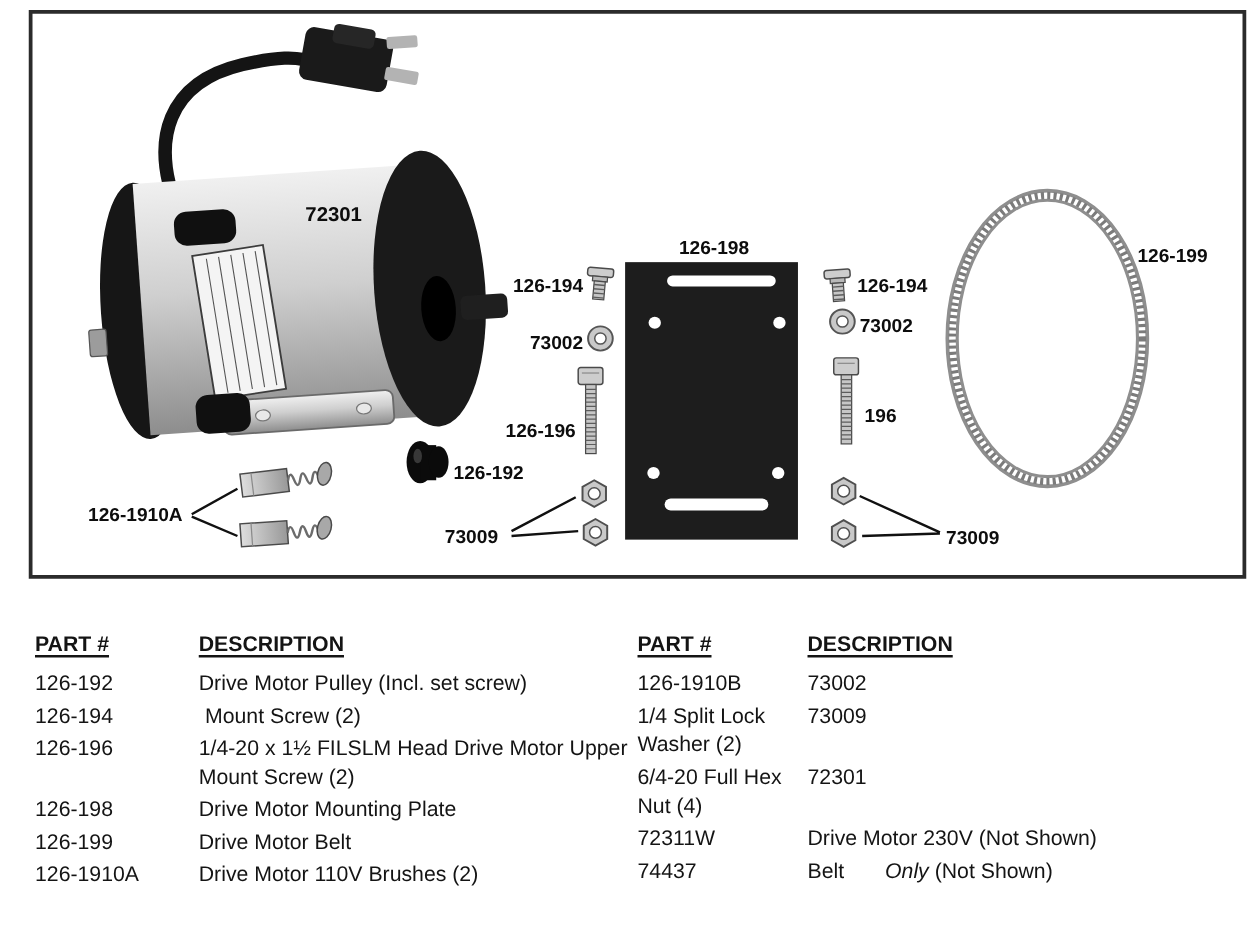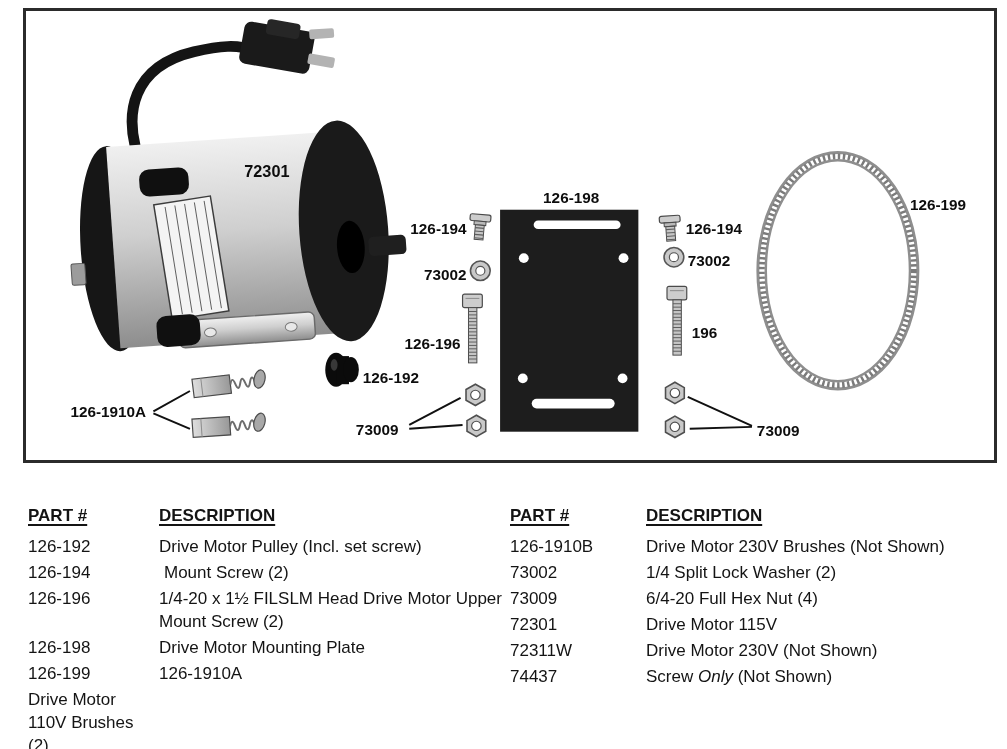--- a/index.html
+++ b/index.html
@@ -22,21 +22,21 @@
 
   .parts-col {
     position:absolute; display:grid; column-gap:16px;
     font-size:17px; line-height:23px; color:#141414;
   }
   .left-col  { left:28px;  top:504px; width:474px; grid-template-columns:115px 1fr; }
   .right-col { left:510px; top:504px; width:492px; grid-template-columns:120px 1fr; }
   .hdr { font-weight:bold; text-decoration:underline; text-decoration-thickness:2px; text-underline-offset:3px; margin-bottom:8px; }
   .part, .desc { margin-bottom:3px; }
   .indent1 { padding-left:5px; }
-  .desc em { font-style:italic; }
+  .desc em { font-style:italic;margin-left:28px; }
 </style>
 </head>
 <body>
 
 <div class="diagram-box">
 <svg viewBox="0 0 974 457" width="962" height="443" preserveAspectRatio="none">
   <defs>
     <linearGradient id="silver" x1="0" y1="0" x2="0" y2="1">
       <stop offset="0" stop-color="#f0f0f0"></stop>
           <stop offset="0.45" stop-color="#cfcfcf"></stop>
@@ -176,53 +176,50 @@
     <div>1/4-20 x 1½ FILSLM Head Drive Motor Upper</div>
     <div>Mount Screw (2)</div>
   </div>
 
   <div class="part">126-198</div>
   <div class="desc">
       <div>Drive Motor Mounting Plate</div>
     </div>
 
   <div class="part">126-199</div>
+  <div class="desc">
+      <div>Drive Motor Belt</div>
+    </div>
 
   <div class="part">126-1910A</div>
   <div class="desc">
       <div>Drive Motor 110V Brushes (2)</div>
     </div>
 </div>
 
 <div class="parts-col right-col">
   <div class="hdr">PART #</div>
   <div class="hdr">DESCRIPTION</div>
 
   <div class="part">126-1910B</div>
-  <div class="desc">
-      <div>Drive Motor 230V Brushes (Not Shown)</div>
-    </div>
 
   <div class="part">73002</div>
   <div class="desc">
       <div>1/4 Split Lock Washer (2)</div>
     </div>
 
   <div class="part">73009</div>
   <div class="desc">
       <div>6/4-20 Full Hex Nut (4)</div>
     </div>
 
   <div class="part">72301</div>
-  <div class="desc">
-      <div>Drive Motor 115V</div>
-    </div>
 
   <div class="part">72311W</div>
   <div class="desc">
       <div>Drive Motor 230V (Not Shown)</div>
     </div>
 
   <div class="part">74437</div>
   <div class="desc">
-    <div><span>Screw </span><em>Only</em><span> (Not Shown)</span></div>
+    <div><span>Belt </span><em>Only</em><span> (Not Shown)</span></div>
   </div>
 </div>
 
 </body></html>

